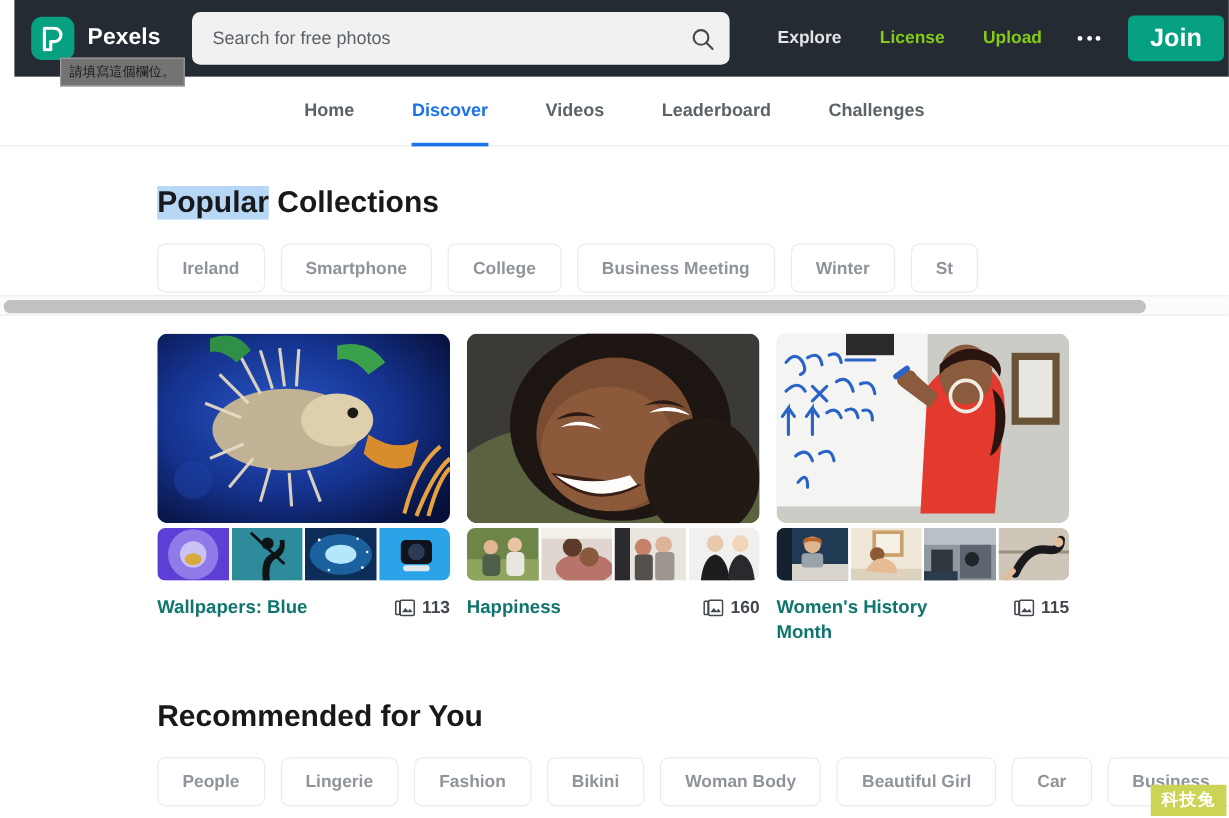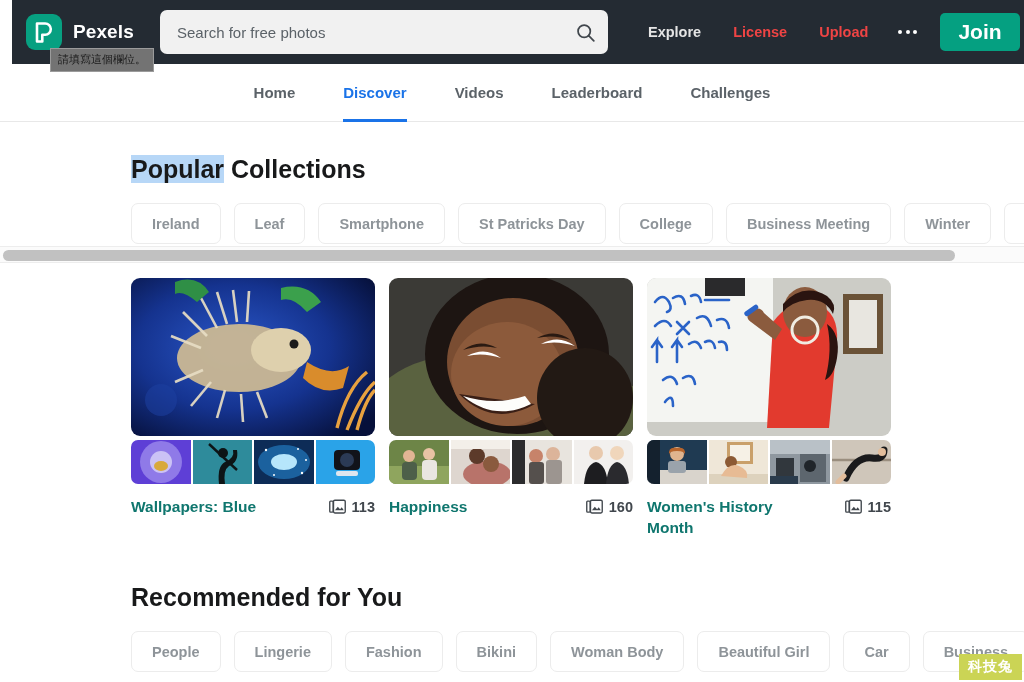--- a/index.html
+++ b/index.html
@@ -37,21 +37,21 @@
   }
   .search-input {
     flex: 1; border: none; outline: none; background: transparent;
     font-family: "Liberation Sans", sans-serif; font-size: 15px; color: #41474d;
     padding-left: 17px;
   }
   .search-input::placeholder { color: #5b6268; }
   .search-icon { width: 46px; display: flex; align-items: center; justify-content: center; }
   .nav-links { position: absolute; left: 620px; top: 0; height: 64px; display: flex; align-items: center; gap: 0; }
   .nav-link {
-    color: #ef4444; font-size: 14.5px; font-weight: bold; padding: 0 16px;
+    color: #84cc16; font-size: 14.5px; font-weight: bold; padding: 0 16px;
     cursor: pointer; white-space: nowrap;
   }
   .nav-link.muted { color: #e5e5e5; }
   .dots { display: flex; align-items: center; padding: 0 14px; gap: 3.5px; cursor: pointer; }
   .dots i { width: 4px; height: 4px; border-radius: 50%; background: #fff; display: block; }
   .join-btn {
     position: absolute; right: 16px; top: 13px; width: 80px; height: 38px;
     background: #05a081; color: #fff; border: none; border-radius: 5px;
     font-family: "Liberation Sans", sans-serif; font-size: 21px; font-weight: bold; cursor: pointer;
   }
@@ -178,23 +178,21 @@
     <div class="subnav-item active">Discover</div>
     <div class="subnav-item">Videos</div>
     <div class="subnav-item">Leaderboard</div>
     <div class="subnav-item">Challenges</div>
   </div>
 
   <div class="section-title" id="pop-title"><span class="hl">Popular</span><span> Collections</span></div>
 
   <div class="chip-row" id="pop-chips">
       <div class="chip">Ireland</div>
-      <div class="chip">Leaf</div>
       <div class="chip">Smartphone</div>
-      <div class="chip">St Patricks Day</div>
       <div class="chip">College</div>
       <div class="chip">Business Meeting</div>
       <div class="chip">Winter</div>
       <div class="chip">St</div>
     </div>
 
   <div class="scrollbar-track">
     <div class="scrollbar-thumb"></div>
   </div>
 

